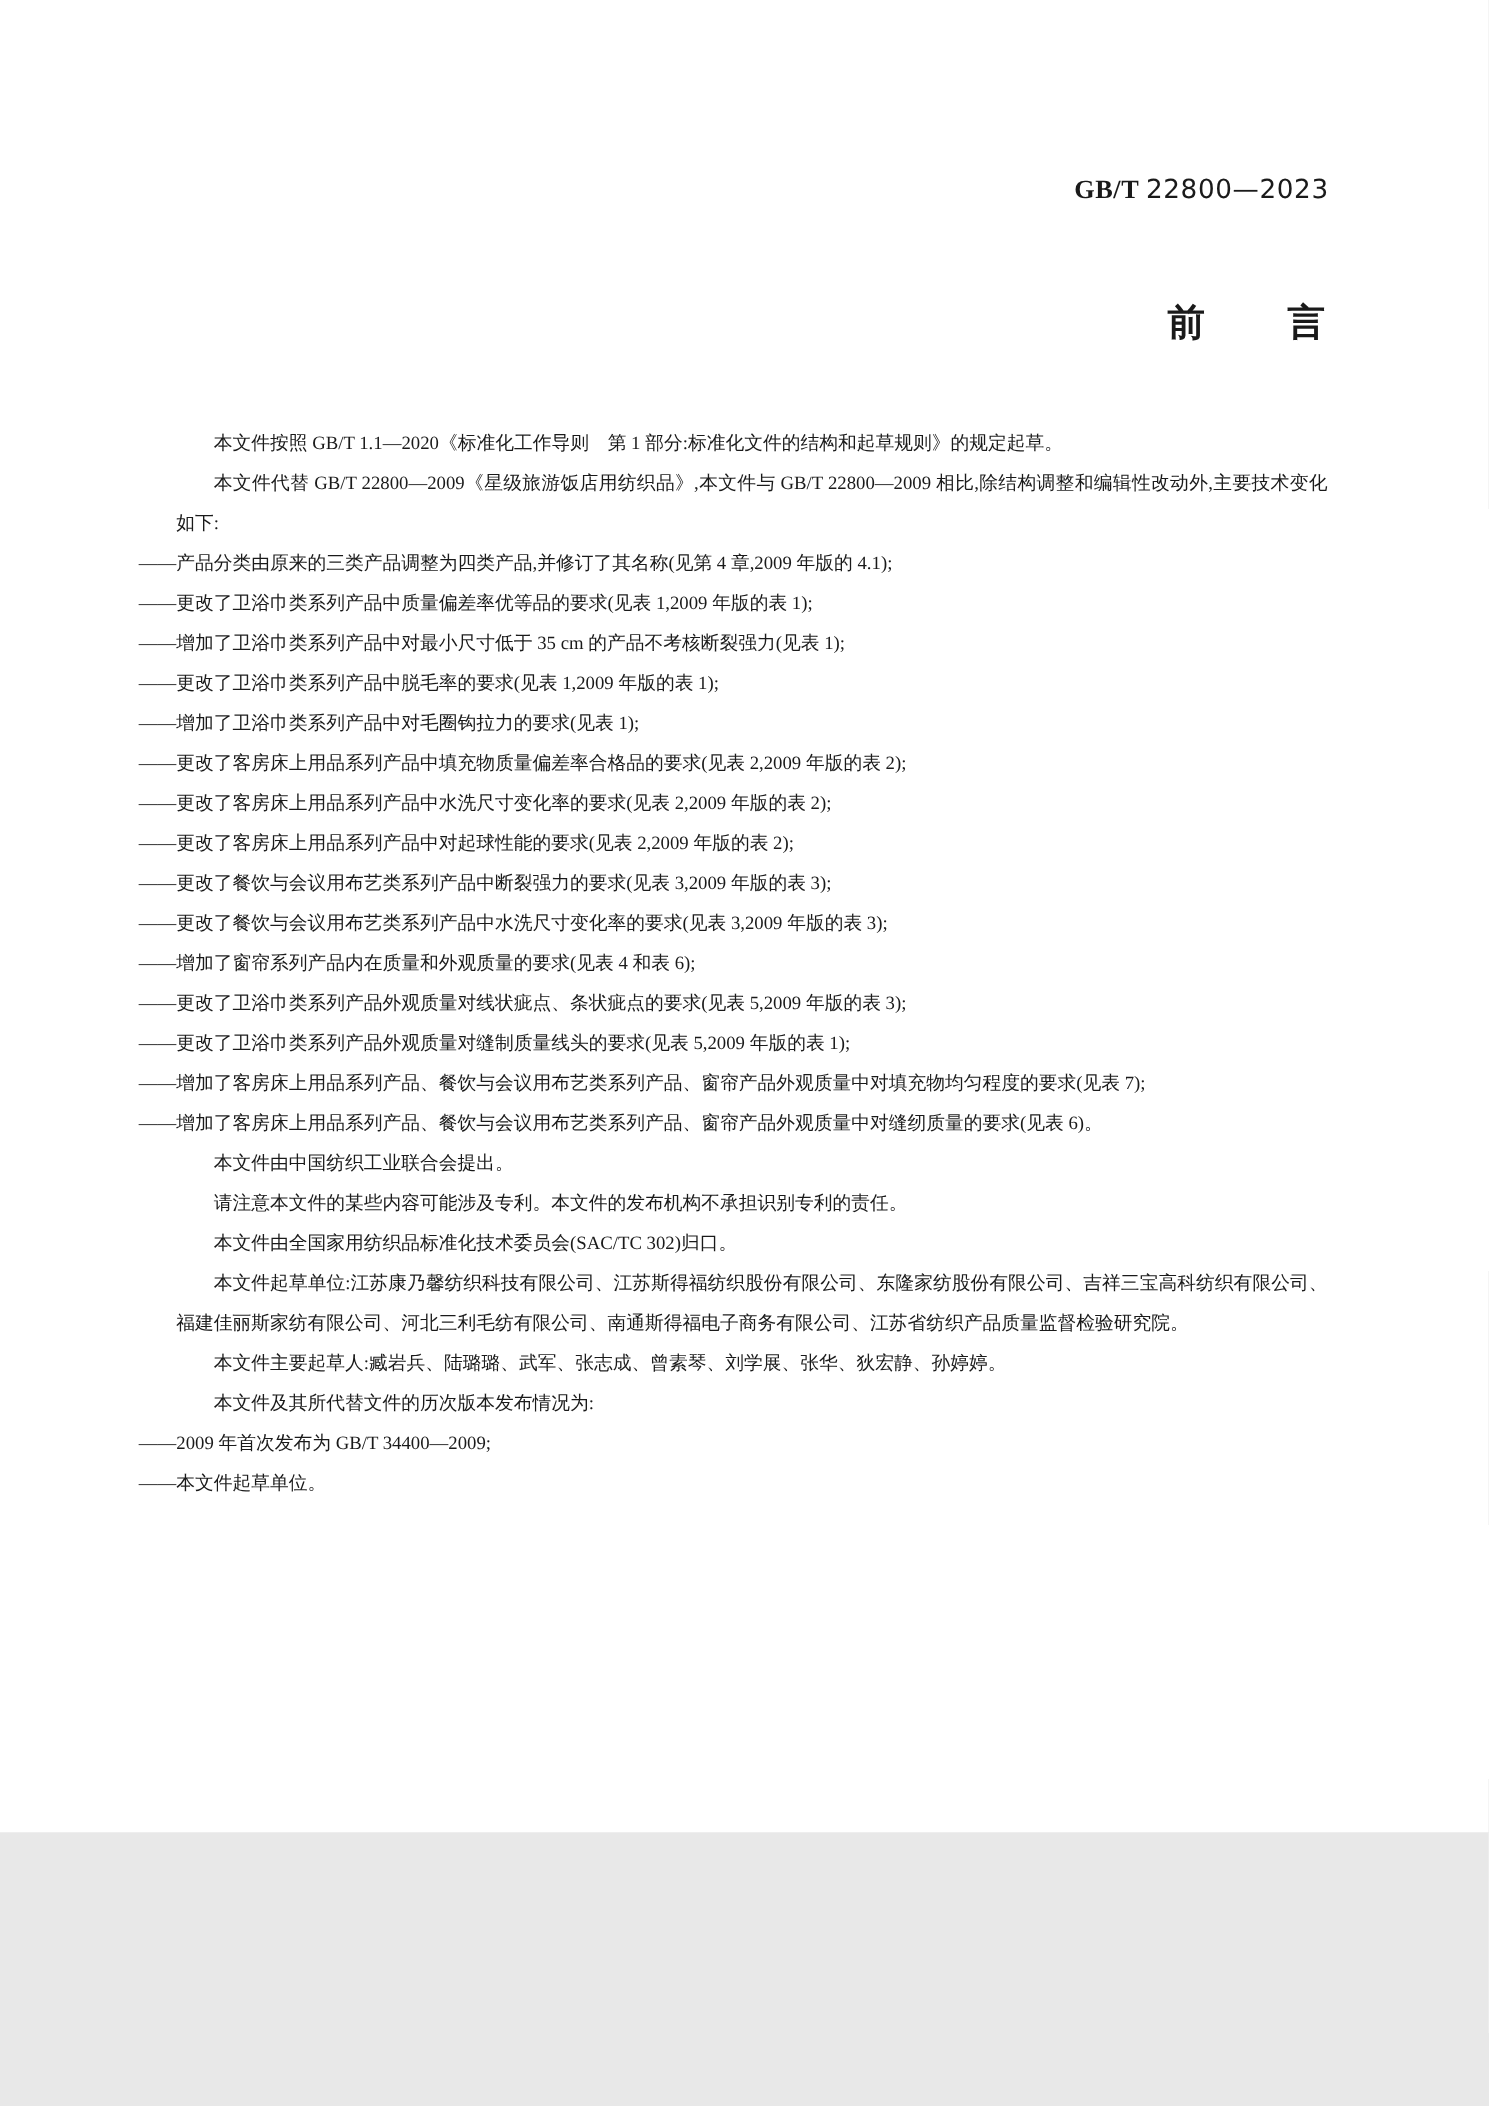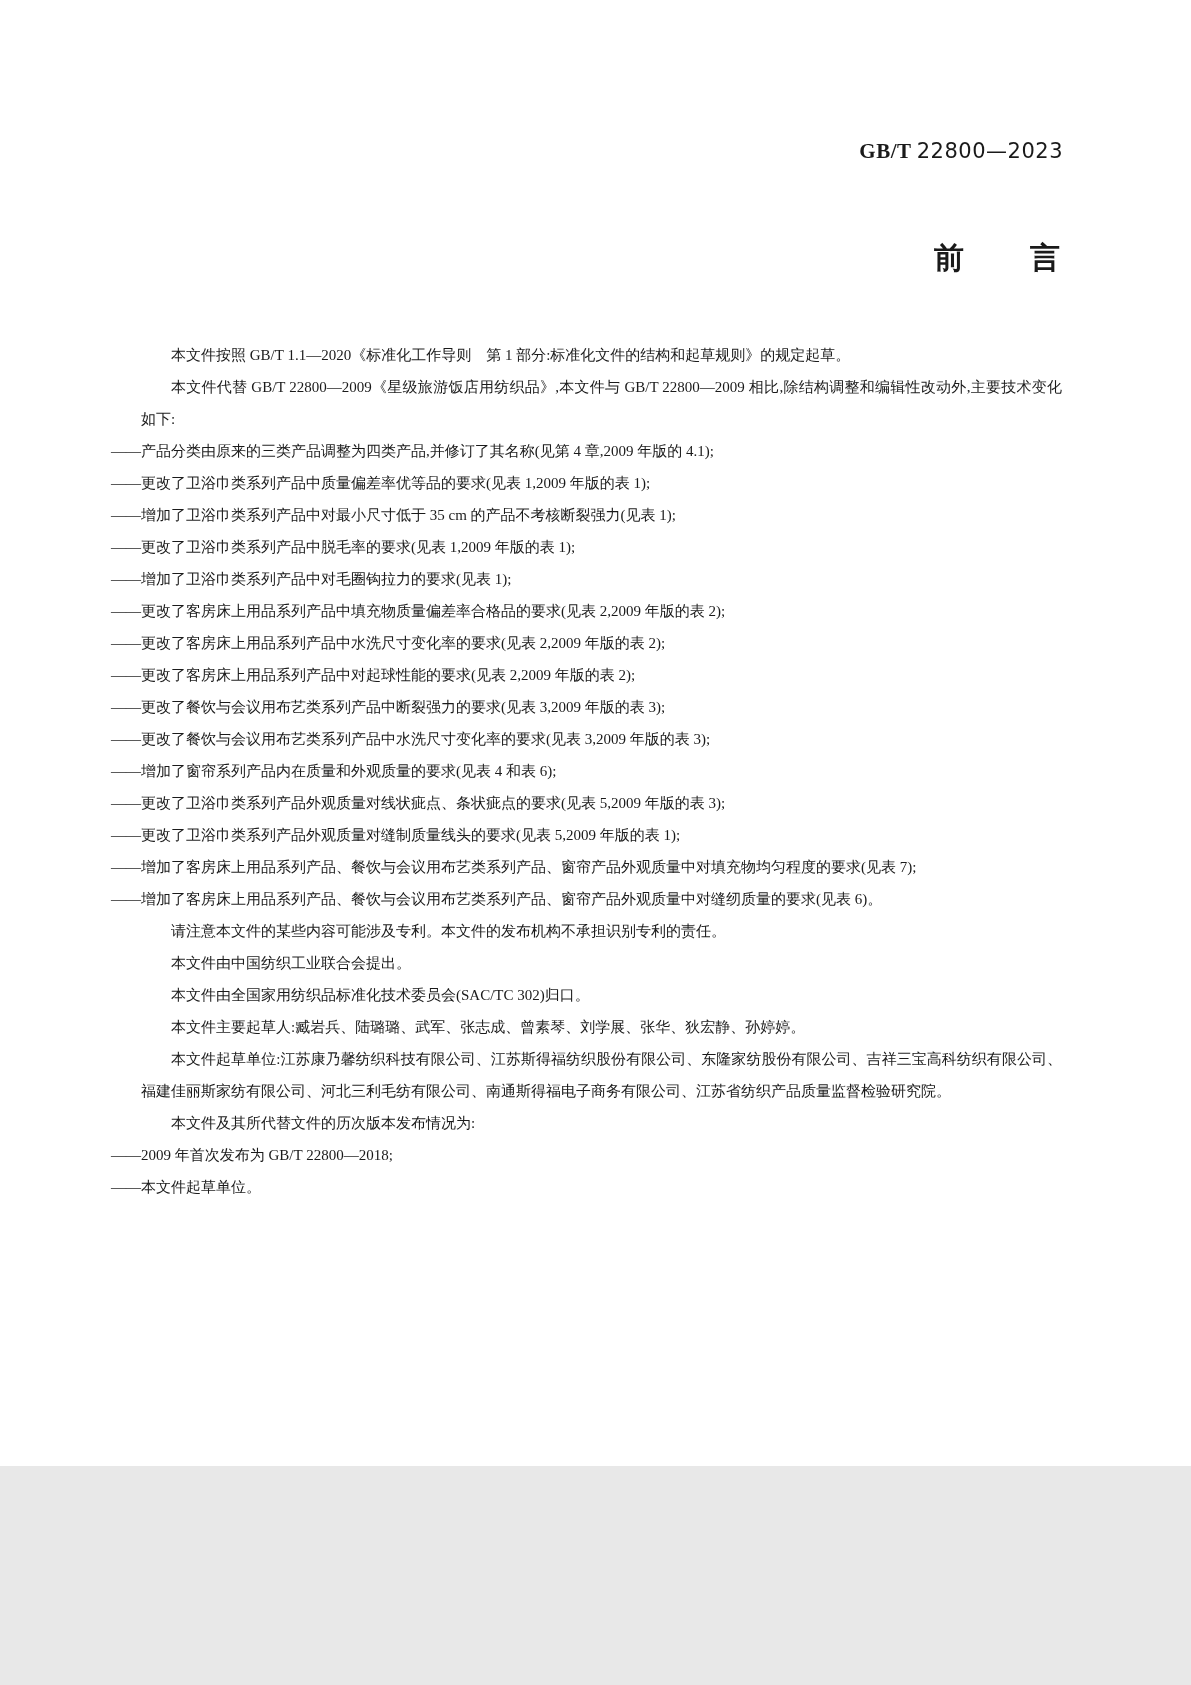--- a/index.html
+++ b/index.html
@@ -98,24 +98,24 @@
       <p class="p-dash">——更改了客房床上用品系列产品中填充物质量偏差率合格品的要求(见表 2,2009 年版的表 2);</p>
       <p class="p-dash">——更改了客房床上用品系列产品中水洗尺寸变化率的要求(见表 2,2009 年版的表 2);</p>
       <p class="p-dash">——更改了客房床上用品系列产品中对起球性能的要求(见表 2,2009 年版的表 2);</p>
       <p class="p-dash">——更改了餐饮与会议用布艺类系列产品中断裂强力的要求(见表 3,2009 年版的表 3);</p>
       <p class="p-dash">——更改了餐饮与会议用布艺类系列产品中水洗尺寸变化率的要求(见表 3,2009 年版的表 3);</p>
       <p class="p-dash">——增加了窗帘系列产品内在质量和外观质量的要求(见表 4 和表 6);</p>
       <p class="p-dash">——更改了卫浴巾类系列产品外观质量对线状疵点、条状疵点的要求(见表 5,2009 年版的表 3);</p>
       <p class="p-dash">——更改了卫浴巾类系列产品外观质量对缝制质量线头的要求(见表 5,2009 年版的表 1);</p>
       <p class="p-dash">——增加了客房床上用品系列产品、餐饮与会议用布艺类系列产品、窗帘产品外观质量中对填充物均匀程度的要求(见表 7);</p>
       <p class="p-dash">——增加了客房床上用品系列产品、餐饮与会议用布艺类系列产品、窗帘产品外观质量中对缝纫质量的要求(见表 6)。</p>
+      <p class="p-indent">本文件由中国纺织工业联合会提出。</p>
       <p class="p-indent">请注意本文件的某些内容可能涉及专利。本文件的发布机构不承担识别专利的责任。</p>
-      <p class="p-indent">本文件由中国纺织工业联合会提出。</p>
       <p class="p-indent">本文件由全国家用纺织品标准化技术委员会(SAC/TC 302)归口。</p>
+      <p class="p-indent">本文件起草单位:江苏康乃馨纺织科技有限公司、江苏斯得福纺织股份有限公司、东隆家纺股份有限公司、吉祥三宝高科纺织有限公司、福建佳丽斯家纺有限公司、河北三利毛纺有限公司、南通斯得福电子商务有限公司、江苏省纺织产品质量监督检验研究院。</p>
       <p class="p-indent">本文件主要起草人:臧岩兵、陆璐璐、武军、张志成、曾素琴、刘学展、张华、狄宏静、孙婷婷。</p>
-      <p class="p-indent">本文件起草单位:江苏康乃馨纺织科技有限公司、江苏斯得福纺织股份有限公司、东隆家纺股份有限公司、吉祥三宝高科纺织有限公司、福建佳丽斯家纺有限公司、河北三利毛纺有限公司、南通斯得福电子商务有限公司、江苏省纺织产品质量监督检验研究院。</p>
       <p class="p-indent">本文件及其所代替文件的历次版本发布情况为:</p>
-      <p class="p-dash">——2009 年首次发布为 GB/T 22800—2018;</p>
+      <p class="p-dash">——2009 年首次发布为 GB/T 34400—2009;</p>
       <p class="p-dash">——本文件起草单位。</p>
     </div>
 
   <div class="page-num">I</div>
 </div>
 
 </body></html>

